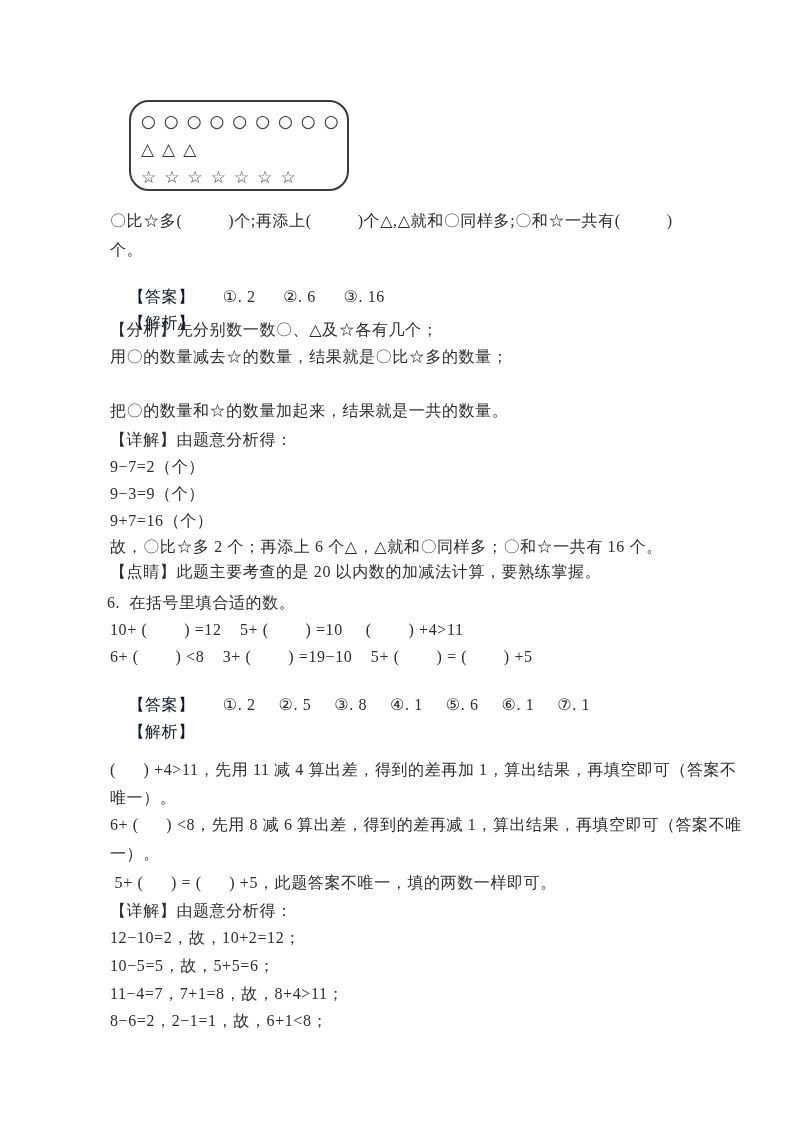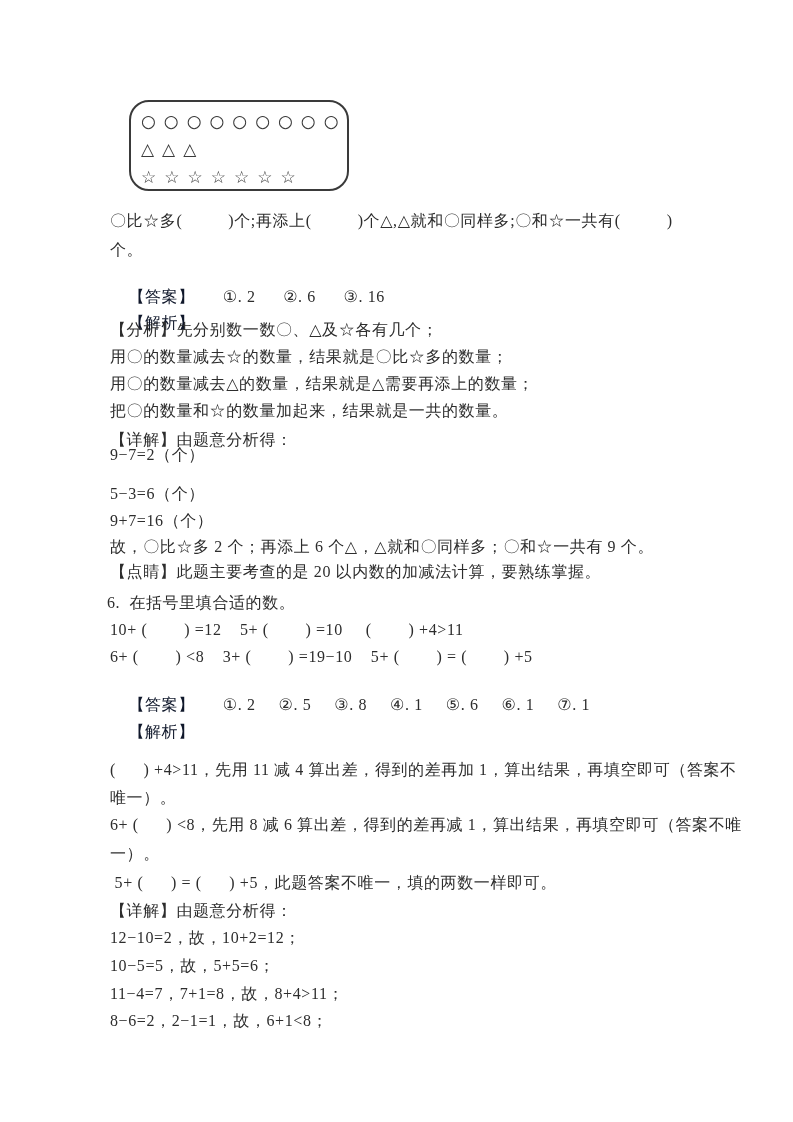--- a/index.html
+++ b/index.html
@@ -58,28 +58,27 @@
   <div class="line" style="top:267px">
     <span class="blue">【答案】</span><span class="ans-vals">①. 2      ②. 6      ③. 16</span>
   </div>
 
   <div class="line" style="top:293px">
     <span class="blue">【解析】</span>
   </div>
 
   <div class="line" style="top:320px">【分析】先分别数一数〇、△及☆各有几个；</div>
   <div class="line" style="top:347px">用〇的数量减去☆的数量，结果就是〇比☆多的数量；</div>
-  <div class="line" style="top:374px">用〇的数量减去△的数量，结果就是△需要再添上的数量；</div>
   <div class="line" style="top:401px">把〇的数量和☆的数量加起来，结果就是一共的数量。</div>
 
   <div class="line" style="top:430px">【详解】由题意分析得：</div>
-  <div class="line" style="top:445px">9−7=2（个）</div>
-  <div class="line" style="top:484px">5−3=6（个）</div>
+  <div class="line" style="top:457px">9−7=2（个）</div>
+  <div class="line" style="top:484px">9−3=9（个）</div>
   <div class="line" style="top:511px">9+7=16（个）</div>
-  <div class="line" style="top:537px">故，〇比☆多 2 个；再添上 6 个△，△就和〇同样多；〇和☆一共有 9 个。</div>
+  <div class="line" style="top:537px">故，〇比☆多 2 个；再添上 6 个△，△就和〇同样多；〇和☆一共有 16 个。</div>
   <div class="line" style="top:562px">【点睛】此题主要考查的是 20 以内数的加减法计算，要熟练掌握。</div>
 
   <div class="line" style="top:593px;left:107px">6.  在括号里填合适的数。</div>
   <div class="line" style="top:620px">10+ (        ) =12    5+ (        ) =10     (        ) +4&gt;11</div>
   <div class="line" style="top:647px">6+ (        ) &lt;8    3+ (        ) =19−10    5+ (        ) = (        ) +5</div>
 
   <div class="line" style="top:675px">
     <span class="blue">【答案】</span><span class="ans-vals">①. 2     ②. 5     ③. 8     ④. 1     ⑤. 6     ⑥. 1     ⑦. 1</span>
   </div>
 

